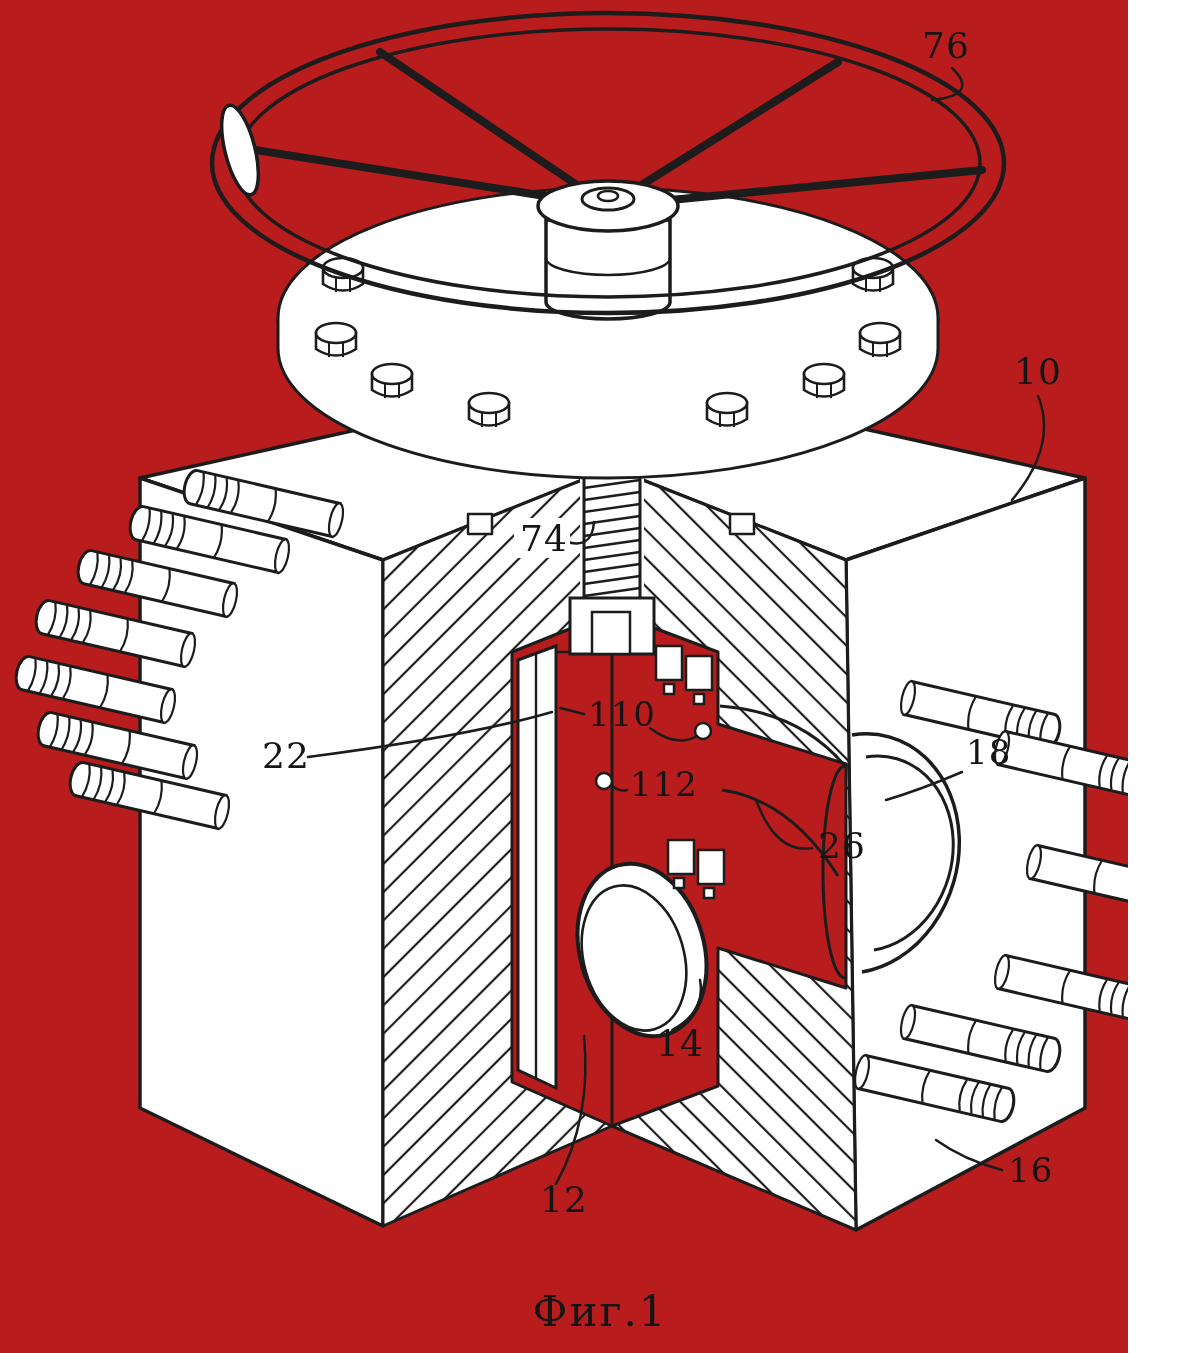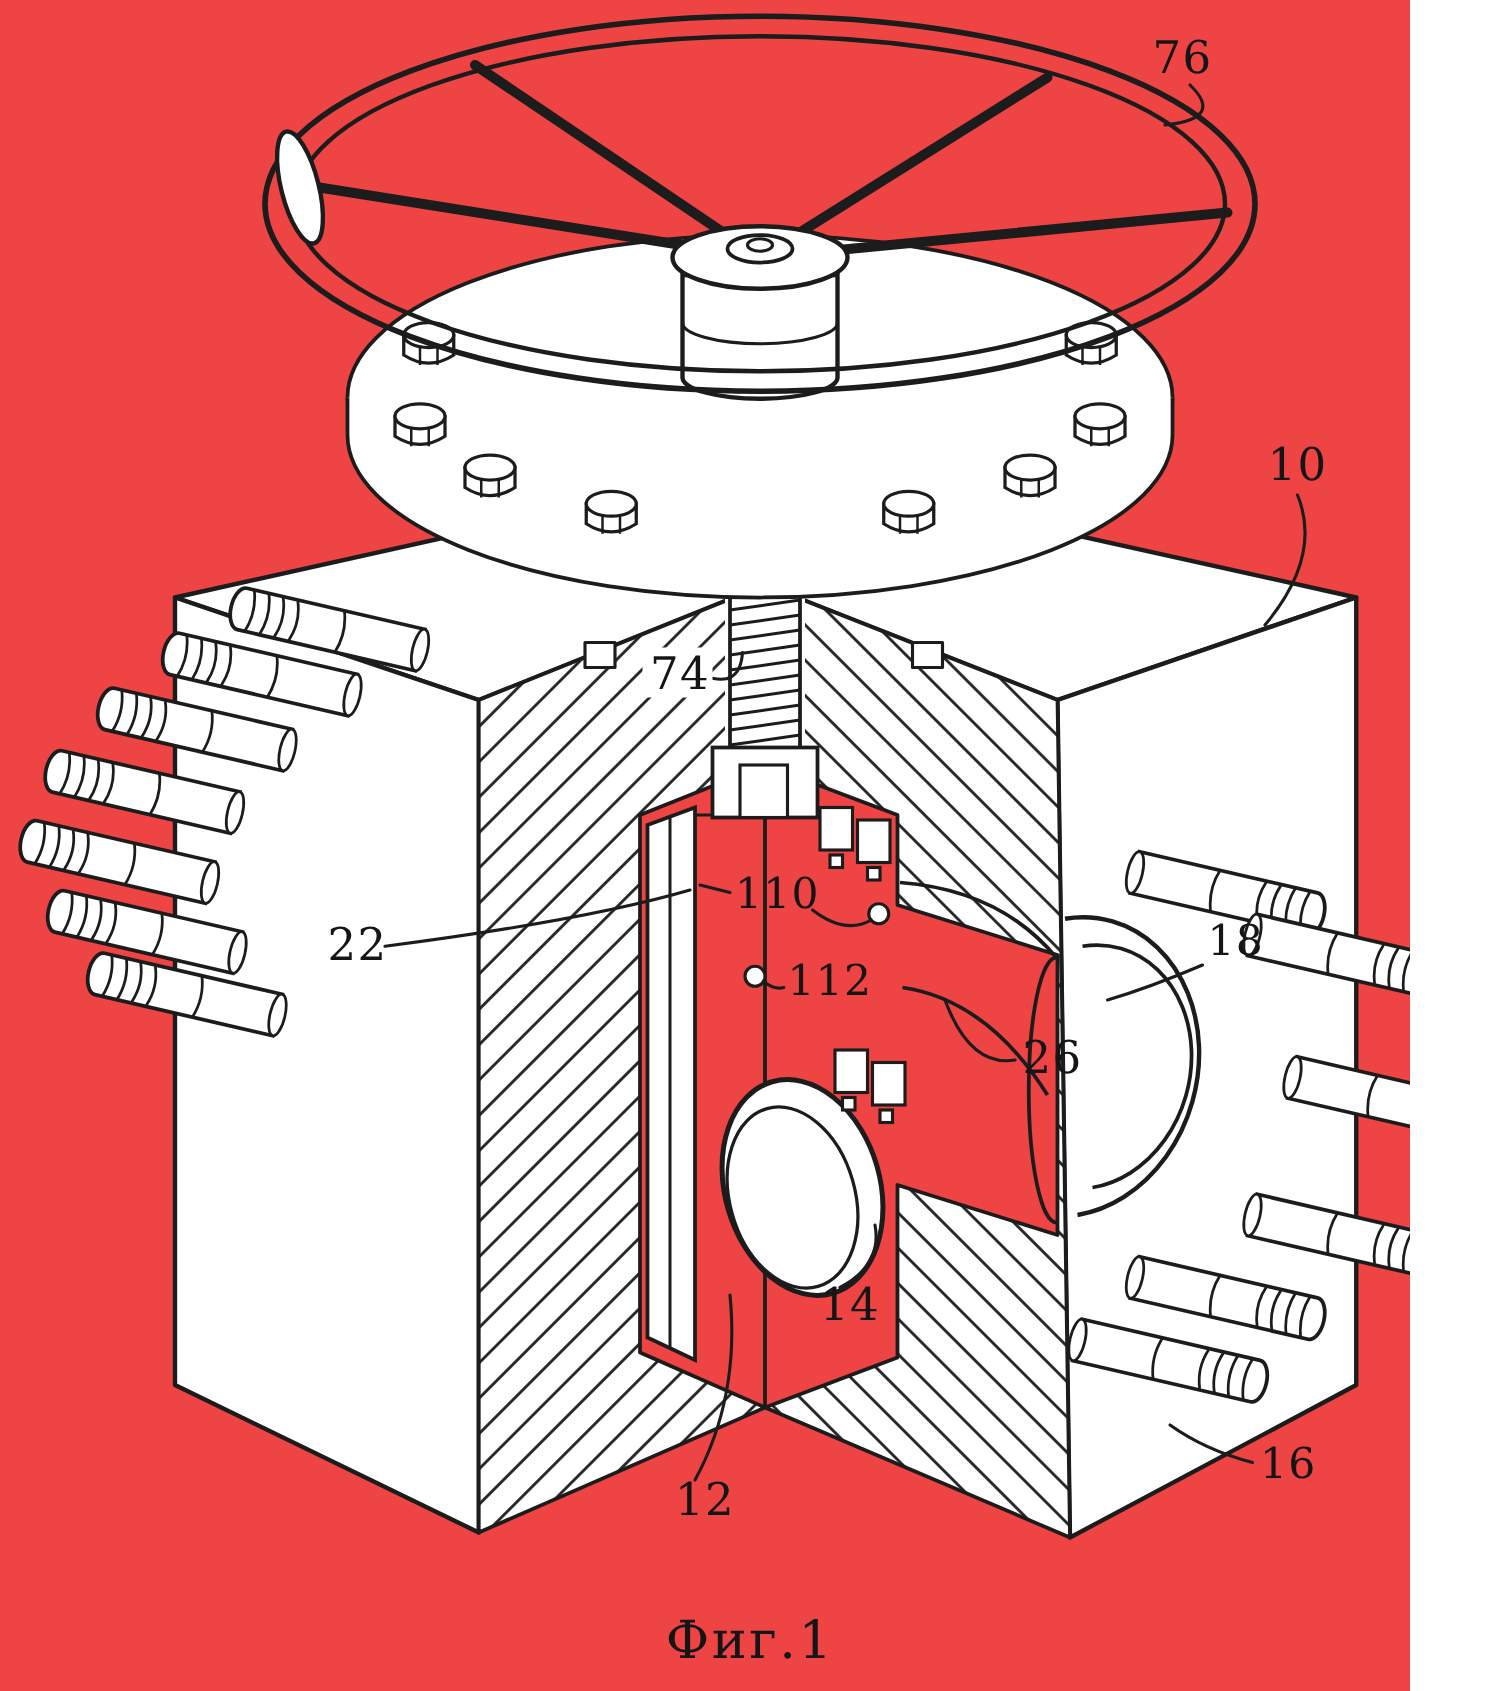--- a/index.html
+++ b/index.html
@@ -1,16 +1,16 @@
 <!DOCTYPE html>
 <html><head>
 <meta charset="utf-8">
 <style>
   html,body{margin:0;padding:0;background:#ffffff;}
-  .stage{position:relative;width:1128px;height:1353px;background:#ef4444;overflow:hidden;
+  .stage{position:relative;width:1128px;height:1353px;background:#b91c1c;overflow:hidden;
          font-family:"DejaVu Serif","Liberation Serif",serif;}
   svg{position:absolute;left:0;top:0;}
   text{fill:#151515;}
   .ref{font-size:36px;letter-spacing:1px;}
   .ref-sm{font-size:34px;letter-spacing:1px;}
   .caption{font-size:42px;letter-spacing:2px;}
 </style>
 </head>
 <body>
 

